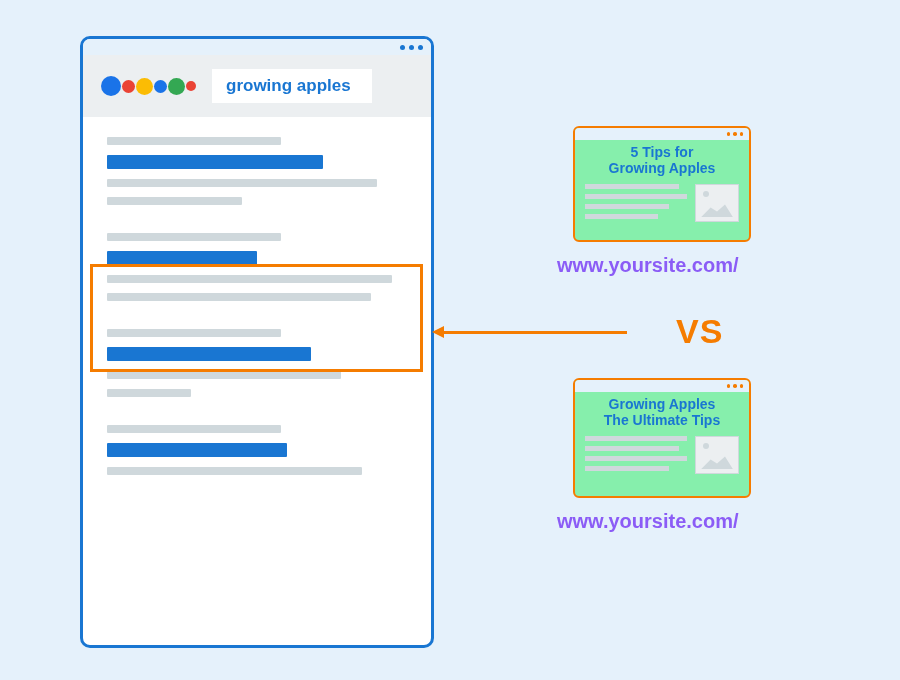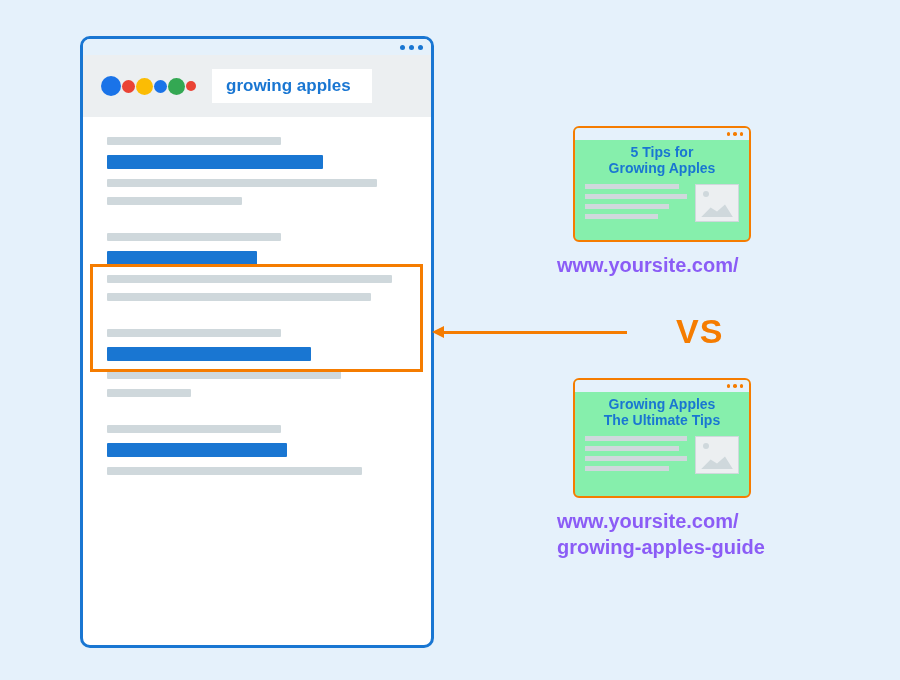--- a/index.html
+++ b/index.html
@@ -335,14 +335,13 @@
       <div class="cline w100"></div>
       <div class="cline w90"></div>
       <div class="cline w100"></div>
       <div class="cline w80"></div>
     </div>
     <div class="card-thumb"></div>
   </div>
 </div>
 <div class="url-caption bottom">
   <span>www.yoursite.com/</span><br>
-  <span>growing-apples-guide</span>
 </div>
 
 </body></html>

